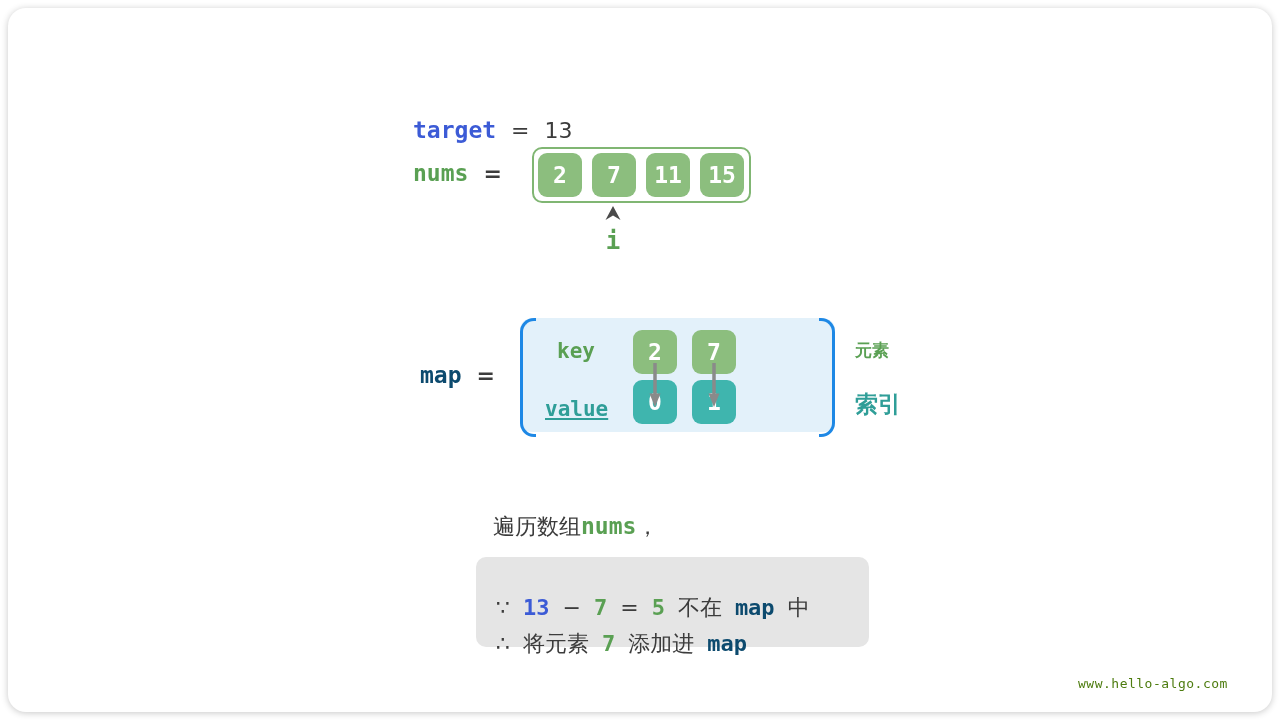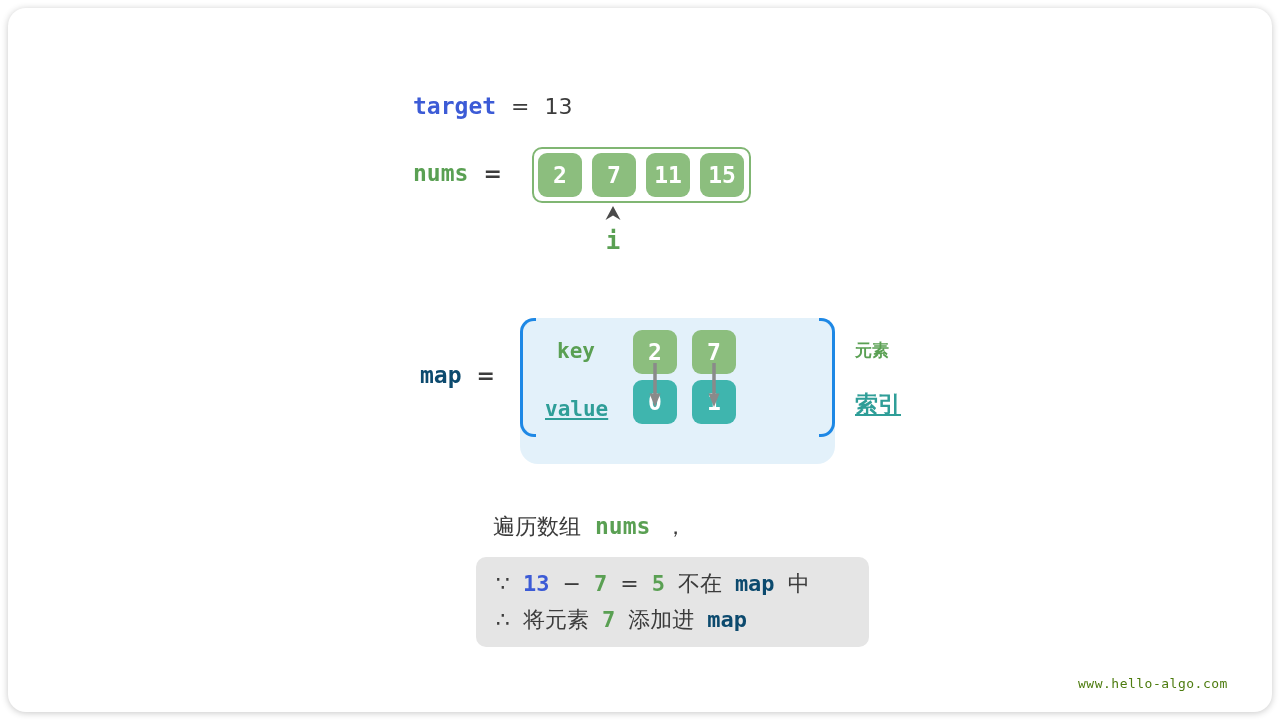--- a/index.html
+++ b/index.html
@@ -16,21 +16,21 @@
   .card {
     position: absolute;
     left: 8px; top: 8px;
     width: 1264px; height: 704px;
     background: #ffffff;
     border-radius: 18px;
     box-shadow: 0 1px 7px rgba(0,0,0,0.22);
   }
   .code { font-family: "DejaVu Sans Mono", "Liberation Mono", monospace; }
   .plain { color: #3C3C3C; font-size: 22px; }
-  .target-blue { color: #3C5BD6; }
+  .target-blue { color: #3C5BD6; margin-top: 24px; }
   .map-blue { color: #0c4a6e; }
   .green-text { color: #5AA053; }
   .teal-text { color: #2F9E98; }
 
   .var-row { position: absolute; display: flex; align-items: baseline; gap: 15px; }
   .var-row .var-name { font-size: 23px; font-weight: bold; }
 
   .target-row { left: 413px; top: 93px; }
   .nums-label-row { left: 413px; top: 160px; }
   .nums-label-row .plain { font-weight: bold; }
@@ -69,51 +69,50 @@
     left: 604px; top: 227px;
     width: 18px;
     text-align: center;
     font-size: 24px;
     font-weight: bold;
   }
 
   .map-box {
     position: absolute;
     left: 520px; top: 318px;
-    width: 315px; height: 146px;
+    width: 315px; height: 114px;
     background: #E3F1FA;
-    border-radius: 18px;
+    border-radius: 12px;
   }
   .bracket {
     position: absolute;
     top: 0;
     width: 16px; height: 119px;
     border: 3px solid #1E88E5;
   }
   .bracket-left  { left: 0;  border-right: none; border-radius: 14px 0 0 14px; }
   .bracket-right { right: 0; border-left: none;  border-radius: 0 14px 14px 0; }
 
   .key-label   { position: absolute; left: 37px; top: 21px; font-size: 21px; font-weight: bold; }
   .value-label { position: absolute; left: 25px; top: 79px; font-size: 21px; font-weight: bold; text-decoration: underline; }
   .key-cell-0   { position: absolute; left: 113px; top: 12px; }
   .key-cell-1   { position: absolute; left: 172px; top: 12px; }
   .value-cell-0 { position: absolute; left: 113px; top: 62px; }
   .value-cell-1 { position: absolute; left: 172px; top: 62px; }
   .arrow-0 { position: absolute; left: 127px; top: 44px; }
   .arrow-1 { position: absolute; left: 186px; top: 44px; }
 
   .element-label { position: absolute; left: 855px; top: 339px; font-size: 17px; font-weight: bold; }
-  .index-label   { position: absolute; left: 855px; top: 389px; font-size: 23px; font-weight: bold; text-decoration: underline; }
+  .index-label   { position: absolute; left: 855px; top: 389px; font-size: 23px; font-weight: bold; }
 
   .caption {
     position: absolute;
     left: 493px; top: 512px;
     display: flex;
     align-items: baseline;
-    gap: 14px;
     font-size: 22px;
   }
   .caption .code { font-size: 23px; font-weight: bold; }
 
   .note-box {
     position: absolute;
     left: 476px; top: 557px;
     width: 393px; height: 90px;
     background: #E5E5E5;
     border-radius: 10px;

